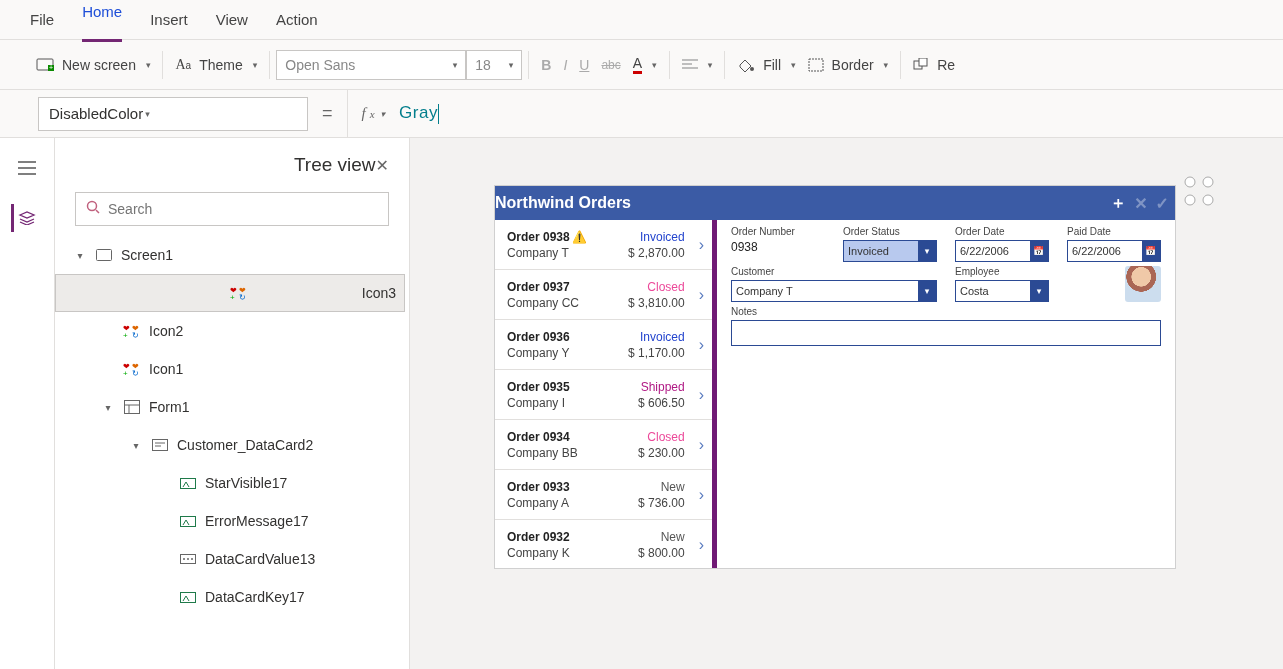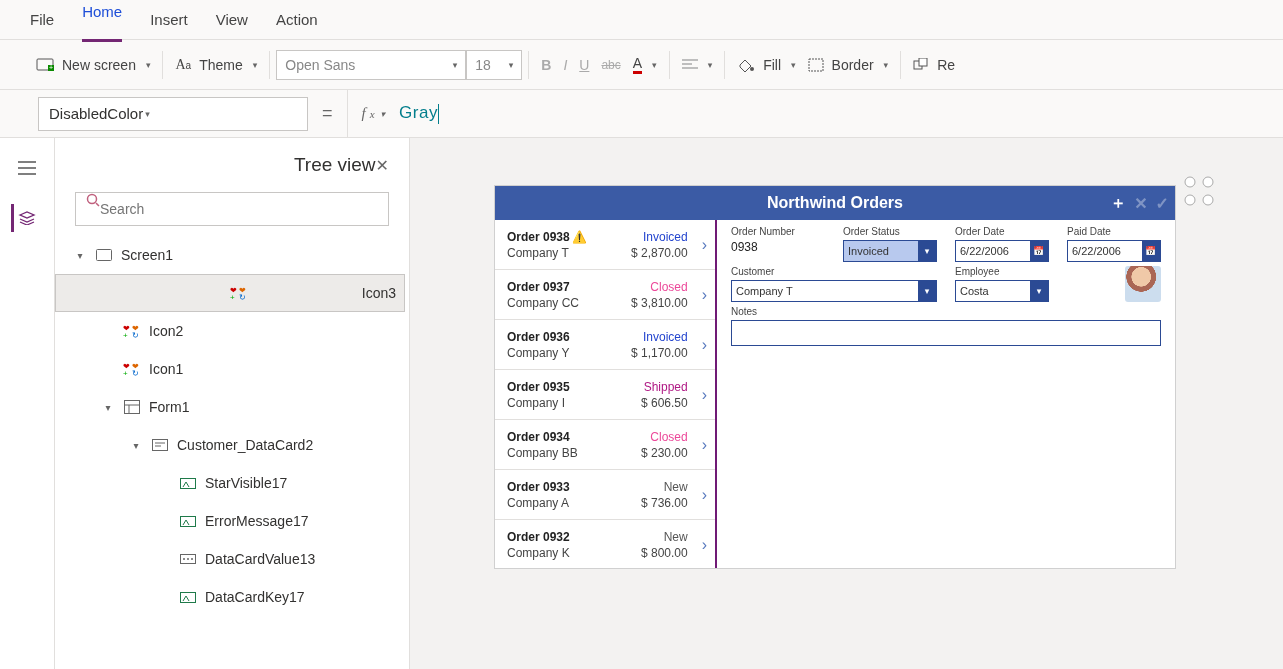--- a/index.html
+++ b/index.html
@@ -32,41 +32,41 @@
   
   .main{display:flex;height:calc(669px - 40px - 50px - 48px)}
   .rail{width:55px;border-right:1px solid #e1dfdd;display:flex;flex-direction:column;align-items:center;padding-top:16px;gap:22px}
   .rail .ritem{width:30px;height:28px;display:flex;align-items:center;justify-content:center;color:#555;cursor:pointer}
   .rail .ritem.active{border-left:3px solid #742774;margin-left:-3px;color:#742774}
 
   .panel{width:355px;border-right:1px solid #e1dfdd;display:flex;flex-direction:column;position:relative}
   .panelhead{height:54px;display:flex;align-items:center;justify-content:flex-end;padding:0 20px;font-size:19px}
   .closex{font-size:16px;color:#666;cursor:pointer}
   .searchwrap{padding:0 20px 10px}
-  .search{height:34px;border:1px solid #c8c6c4;display:flex;padding:0 10px;}
+  .search{height:34px;border:1px solid #c8c6c4;display:flex;align-items:center;padding:0 10px;gap:8px}
   .search .mag{color:#c0617e}
   .search input{border:0;outline:0;font-size:14px;width:100%;color:#888}
   .treearea{flex:1;overflow:auto;font-size:14px;padding-right:4px;position:relative}
   .treearea::-webkit-scrollbar{width:7px}
   .treearea::-webkit-scrollbar-thumb{background:#c8c6c4;border-radius:3px}
   .trow{height:38px;display:flex;align-items:center;gap:8px;cursor:pointer;padding-left:0}
   .trow.sel{background:#edebe9}
   .tgl{width:14px;text-align:center;color:#666;font-size:10px}
   .ico{display:inline-flex;width:18px;justify-content:center;color:#555}
   .tlabel{color:#323130}
 
   .canvas{flex:1;background:#f3f2f1;position:relative;overflow:hidden}
 
   
   .app{position:absolute;left:85px;top:48px;width:680px;height:382px;background:#fff;box-shadow:0 0 0 1px #d0d0d0;display:flex;flex-direction:column;overflow:hidden}
-  .apphdr{height:34px;background:#3b5ba5;color:#fff;display:flex;align-items:center;justify-content:center;font-size:16px;font-weight:600;position:relative}
+  .apphdr{height:34px;background:#3b5ba5;color:#fff;display:flex;align-items:center;justify-content:flex-start;font-size:16px;font-weight:600;position:relative}
   .apphdr .ops{position:absolute;right:6px;display:flex;align-items:center;gap:8px;font-size:16px;color:#fff}
   .apphdr .ops .dim{color:rgba(255,255,255,.35)}
   .appbody{flex:1;display:flex;overflow:hidden}
-  .olist{width:222px;border-right:2px solid #701a75;overflow-y:auto}
+  .olist{width:222px;border-right:5px solid #701a75;overflow-y:auto}
   .olist::-webkit-scrollbar{width:6px}.olist::-webkit-scrollbar-thumb{background:#c8c6c4}
   .orow{height:50px;border-bottom:1px solid #e1dfdd;display:flex;align-items:center;justify-content:space-between;padding:0 8px 0 12px;font-size:12px}
   .orow .otxt{display:flex;flex-direction:column;gap:2px}
   .orow .oid{font-weight:700;color:#222;display:flex;align-items:center;gap:3px}
   .orow .ocom{color:#444}
   .orow .oright{display:flex;flex-direction:column;align-items:flex-end;gap:2px;margin-right:6px}
   .orow .ostat{font-size:12px}
   .orow .oamt{color:#444}
   .orow .chev{color:#5a7bbf;font-size:16px}
   .st-Invoiced{color:#2344ce}

